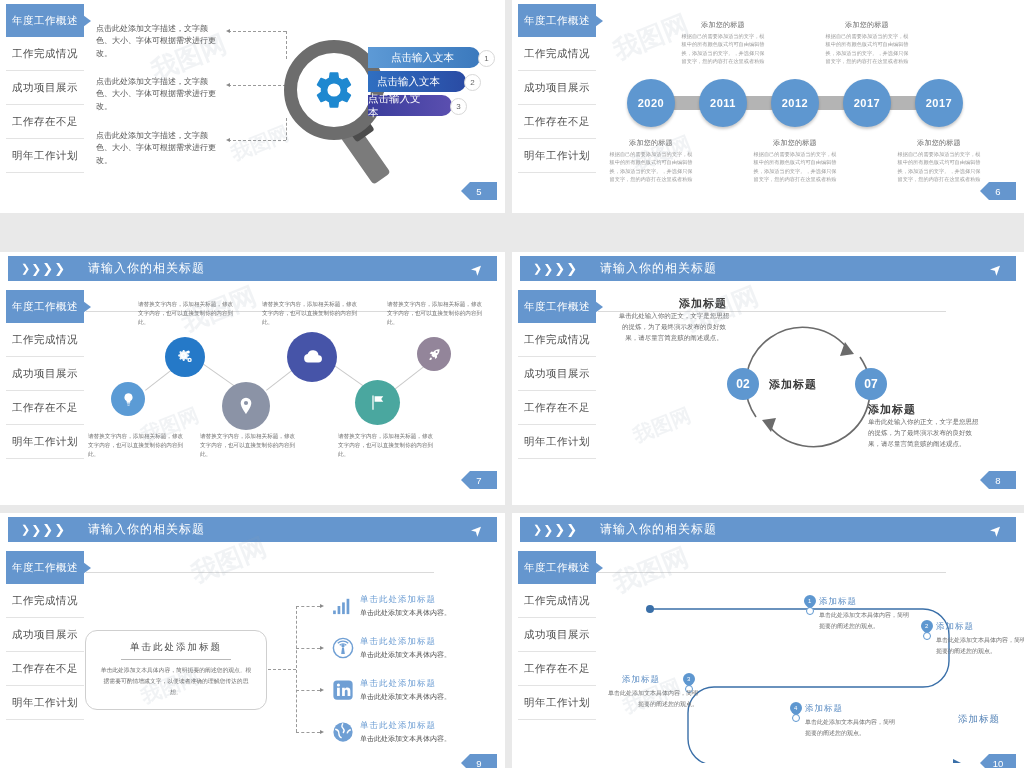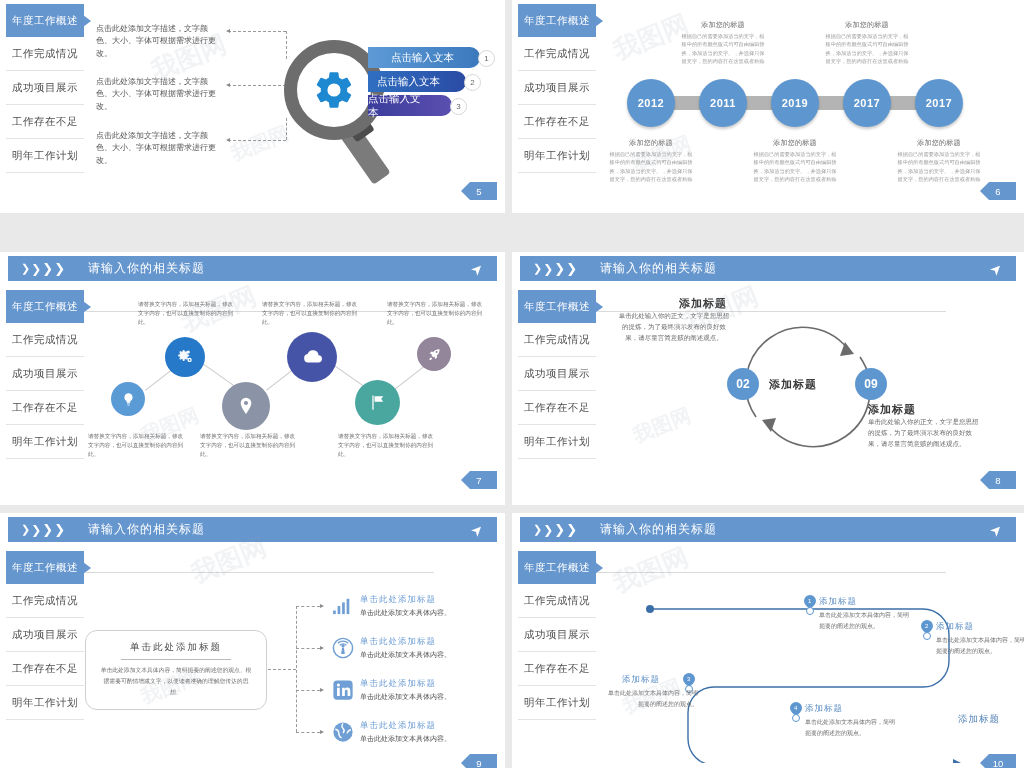--- a/index.html
+++ b/index.html
@@ -166,23 +166,23 @@
     <div class="it">
           <span>明年工作计划</span>
         </div>
   </div>
 
   <div class="tlbridge" style="left:142px;width:74px;"></div>
   <div class="tlbridge" style="left:214px;width:74px;"></div>
   <div class="tlbridge" style="left:286px;width:74px;"></div>
   <div class="tlbridge" style="left:358px;width:74px;"></div>
 
-  <div class="tlcirc" style="left:115px;top:79px">2012</div>
+  <div class="tlcirc" style="left:115px;top:79px">2020</div>
   <div class="tlcirc" style="left:187px;top:79px">2011</div>
-  <div class="tlcirc" style="left:259px;top:79px">2019</div>
+  <div class="tlcirc" style="left:259px;top:79px">2012</div>
   <div class="tlcirc" style="left:331px;top:79px">2017</div>
   <div class="tlcirc" style="left:403px;top:79px">2017</div>
 
   <div class="tlbox" style="left:167px;top:20px">
     <div class="tt">添加您的标题</div>
     <div class="bd">根据自己的需要添加适当的文字，模板中的所有颜色版式均可自由编辑替换，添加适当的文字。，并选择只保留文字，您的内容打在这里或者粘贴</div>
   </div>
   <div class="tlbox" style="left:311px;top:20px">
     <div class="tt">添加您的标题</div>
     <div class="bd">根据自己的需要添加适当的文字，模板中的所有颜色版式均可自由编辑替换，添加适当的文字。，并选择只保留文字，您的内容打在这里或者粘贴</div>
@@ -323,21 +323,21 @@
   </div>
 
   <svg style="position:absolute;left:226px;top:60px" width="140" height="150" viewBox="0 0 140 150">
     <path d="M18 105 A56 56 0 0 1 112 40" fill="none" stroke="#6b6b6b" stroke-width="1.6"></path>
     <path d="M107 30 L116 42 L102 44 Z" fill="#6b6b6b"></path>
     <path d="M122 45 A56 56 0 0 1 28 110" fill="none" stroke="#6b6b6b" stroke-width="1.6"></path>
     <path d="M33 120 L24 108 L38 106 Z" fill="#6b6b6b"></path>
   </svg>
 
   <div class="numc" style="left:215px;top:116px">02</div>
-  <div class="numc" style="left:343px;top:116px">09</div>
+  <div class="numc" style="left:343px;top:116px">07</div>
   <div class="s8t" style="left:257px;top:125px">添加标题</div>
 
   <div class="s8t" style="left:167px;top:44px">添加标题</div>
   <div class="s8b" style="left:106px;top:58px;text-align:center;">单击此处输入你的正文，文字是您思想的提炼，为了最终演示发布的良好效果，请尽量言简意赅的阐述观点。</div>
 
   <div class="s8t" style="left:356px;top:150px">添加标题</div>
   <div class="s8b" style="left:356px;top:164px">单击此处输入你的正文，文字是您思想的提炼，为了最终演示发布的良好效果，请尽量言简意赅的阐述观点。</div>
 
   <div class="pno" style="right:8px;bottom:16px">8</div>
   <div class="wm" style="left:170px;top:40px">我图网</div>

